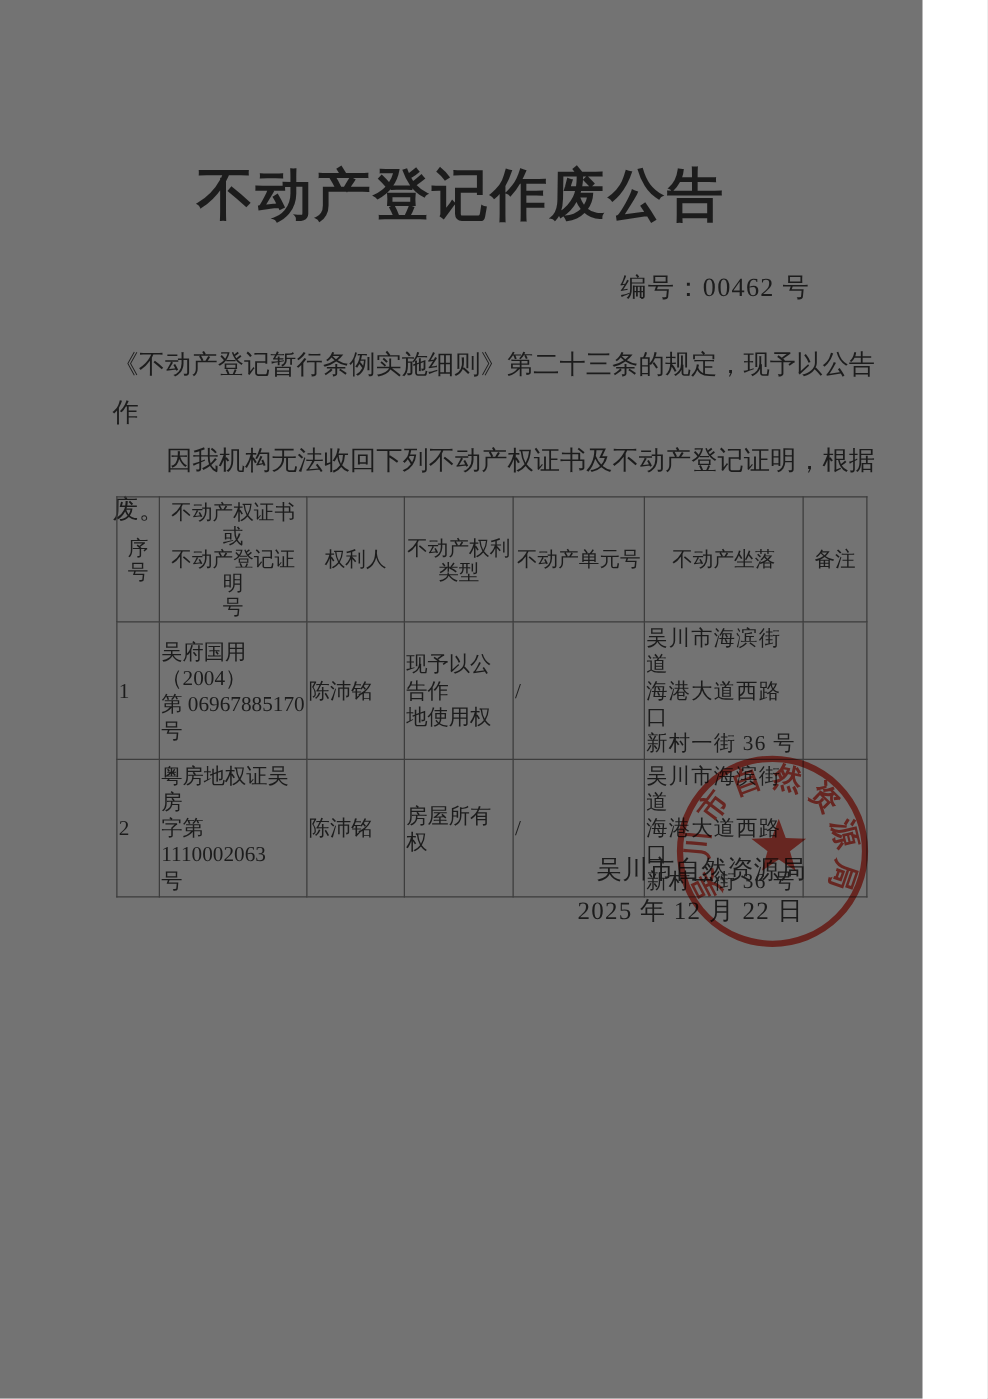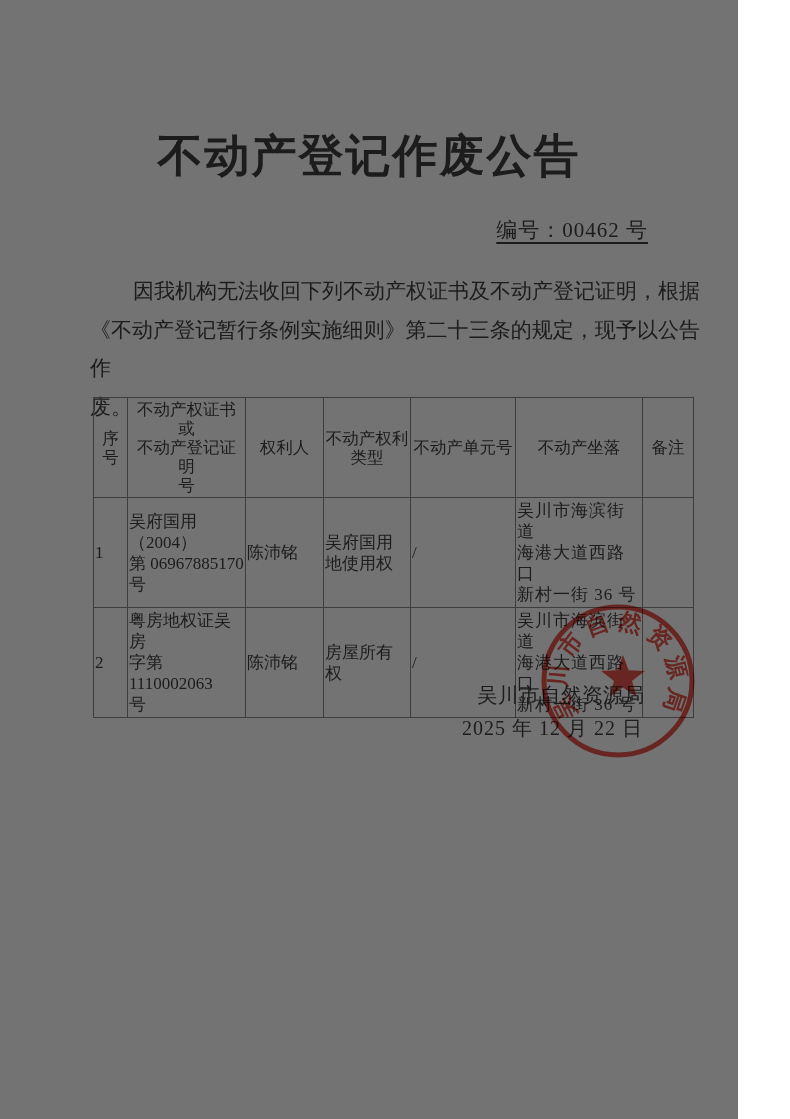--- a/index.html
+++ b/index.html
@@ -23,21 +23,20 @@
     font-weight: 700;
     letter-spacing: 2px;
   }
 
   .doc-number {
     position: absolute;
     top: 216px;
     right: 90px;
     font-size: 21px;
     letter-spacing: 1px;
-    text-decoration: underline;
     text-underline-offset: 5px;
   }
 
   .body-text {
     position: absolute;
     top: 272px;
     left: 90px;
     width: 610px;
     font-size: 21px;
     line-height: 38.5px;
@@ -100,22 +99,22 @@
 </head>
 <body>
 
 <div class="page">
 
   <div class="title">不动产登记作废公告</div>
 
   <div class="doc-number">编号：00462 号</div>
 
   <div class="body-text">
+    <div class="body-line">《不动产登记暂行条例实施细则》第二十三条的规定，现予以公告作</div>
     <div class="body-line first">因我机构无法收回下列不动产权证书及不动产登记证明，根据</div>
-    <div class="body-line">《不动产登记暂行条例实施细则》第二十三条的规定，现予以公告作</div>
     <div class="body-line last">废。</div>
   </div>
 
   <table class="notice-table">
     <colgroup>
       <col style="width:34px">
         <col style="width:118px">
         <col style="width:78px">
       <col style="width:87px">
         <col style="width:105px">
@@ -136,21 +135,21 @@
         <th>备注</th>
       </tr>
     </thead>
     <tbody>
       <tr>
         <td>1</td>
         <td>吴府国用（2004）
 第 06967885170
 号</td>
         <td>陈沛铭</td>
-        <td>吴府国用
+        <td>现予以公告作
 地使用权</td>
         <td>/</td>
         <td class="loc">吴川市海滨街道
 海港大道西路口
 新村一街 36 号</td>
         <td></td>
       </tr>
       <tr>
         <td>2</td>
         <td>粤房地权证吴房

